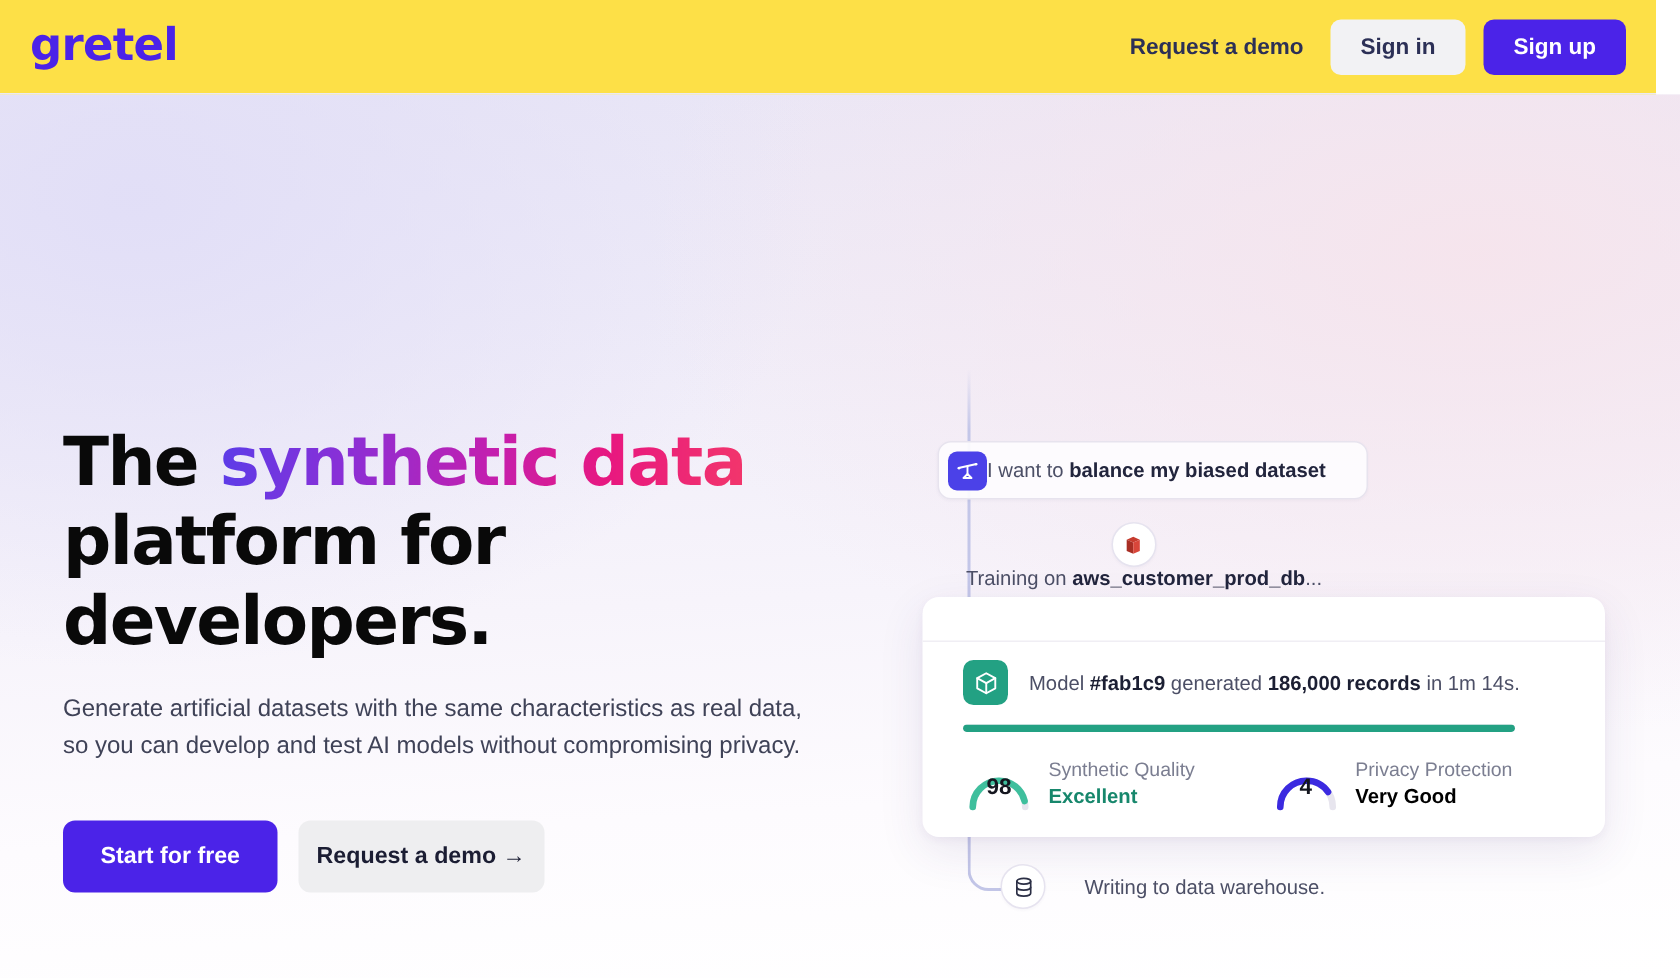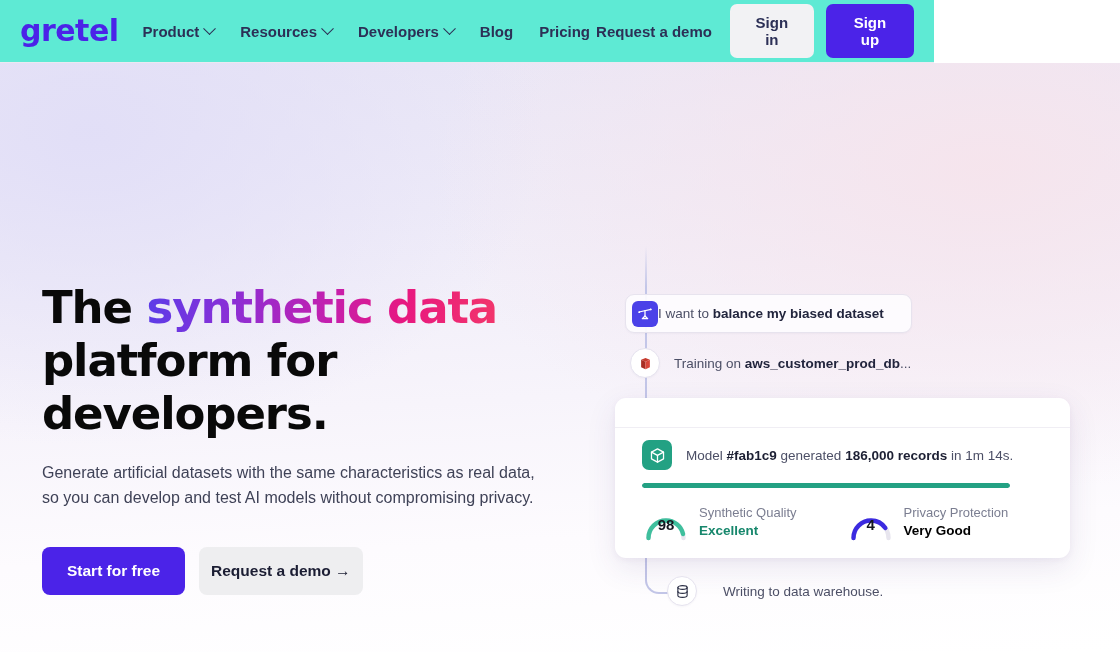--- a/index.html
+++ b/index.html
@@ -9,23 +9,23 @@
     height: 652px;
     overflow: hidden;
     font-family: "Liberation Sans", sans-serif;
     background: #ffffff;
   }
 
   
   .header {
     position: absolute;
     top: 0; left: 0;
-    width: 934px;
+    width: 1104px;
     height: 63px;
-    background: #5eead4;
+    background: #fde047;
     display: flex;
     align-items: center;
     z-index: 40;
     border-bottom: 1px solid #ebe9f2;
   }
 
   .logo {
     margin-left: 20px;
     font-size: 30px;
     font-weight: 700;
@@ -220,20 +220,21 @@
   }
   .chip-text b { color: #22253d; font-weight: 700; }
 
   
   .row-train {
     position: absolute;
     left: 18px;
     top: 222px;
     display: flex;
     align-items: center;
+    flex-direction: column;
   }
   .circle-icon {
     width: 30px; height: 30px;
     border-radius: 50%;
     background: #fff;
     border: 1px solid #e6e3ef;
     display: flex; align-items: center; justify-content: center;
     flex: none;
     box-shadow: 0 1px 2px rgba(60,40,90,0.04);
   }
@@ -316,40 +317,20 @@
     align-items: center;
     gap: 12px;
   }
 </style>
 </head>
 <body>
 
 <div class="header">
   <div class="logo">gretel</div>
 
-  <nav class="nav">
-    <div class="nav-item">
-      <span>Product</span>
-      <i class="chev"></i>
-    </div>
-    <div class="nav-item">
-      <span>Resources</span>
-      <i class="chev"></i>
-    </div>
-    <div class="nav-item">
-      <span>Developers</span>
-      <i class="chev"></i>
-    </div>
-    <div class="nav-item">
-      <span>Blog</span>
-    </div>
-    <div class="nav-item">
-      <span>Pricing</span>
-    </div>
-  </nav>
 
   <div class="header-right">
     <div class="demo-link">Request a demo</div>
     <button class="btn-signin">Sign in</button>
     <button class="btn-signup">Sign up</button>
   </div>
 </div>
 
 <div class="hero">
 

